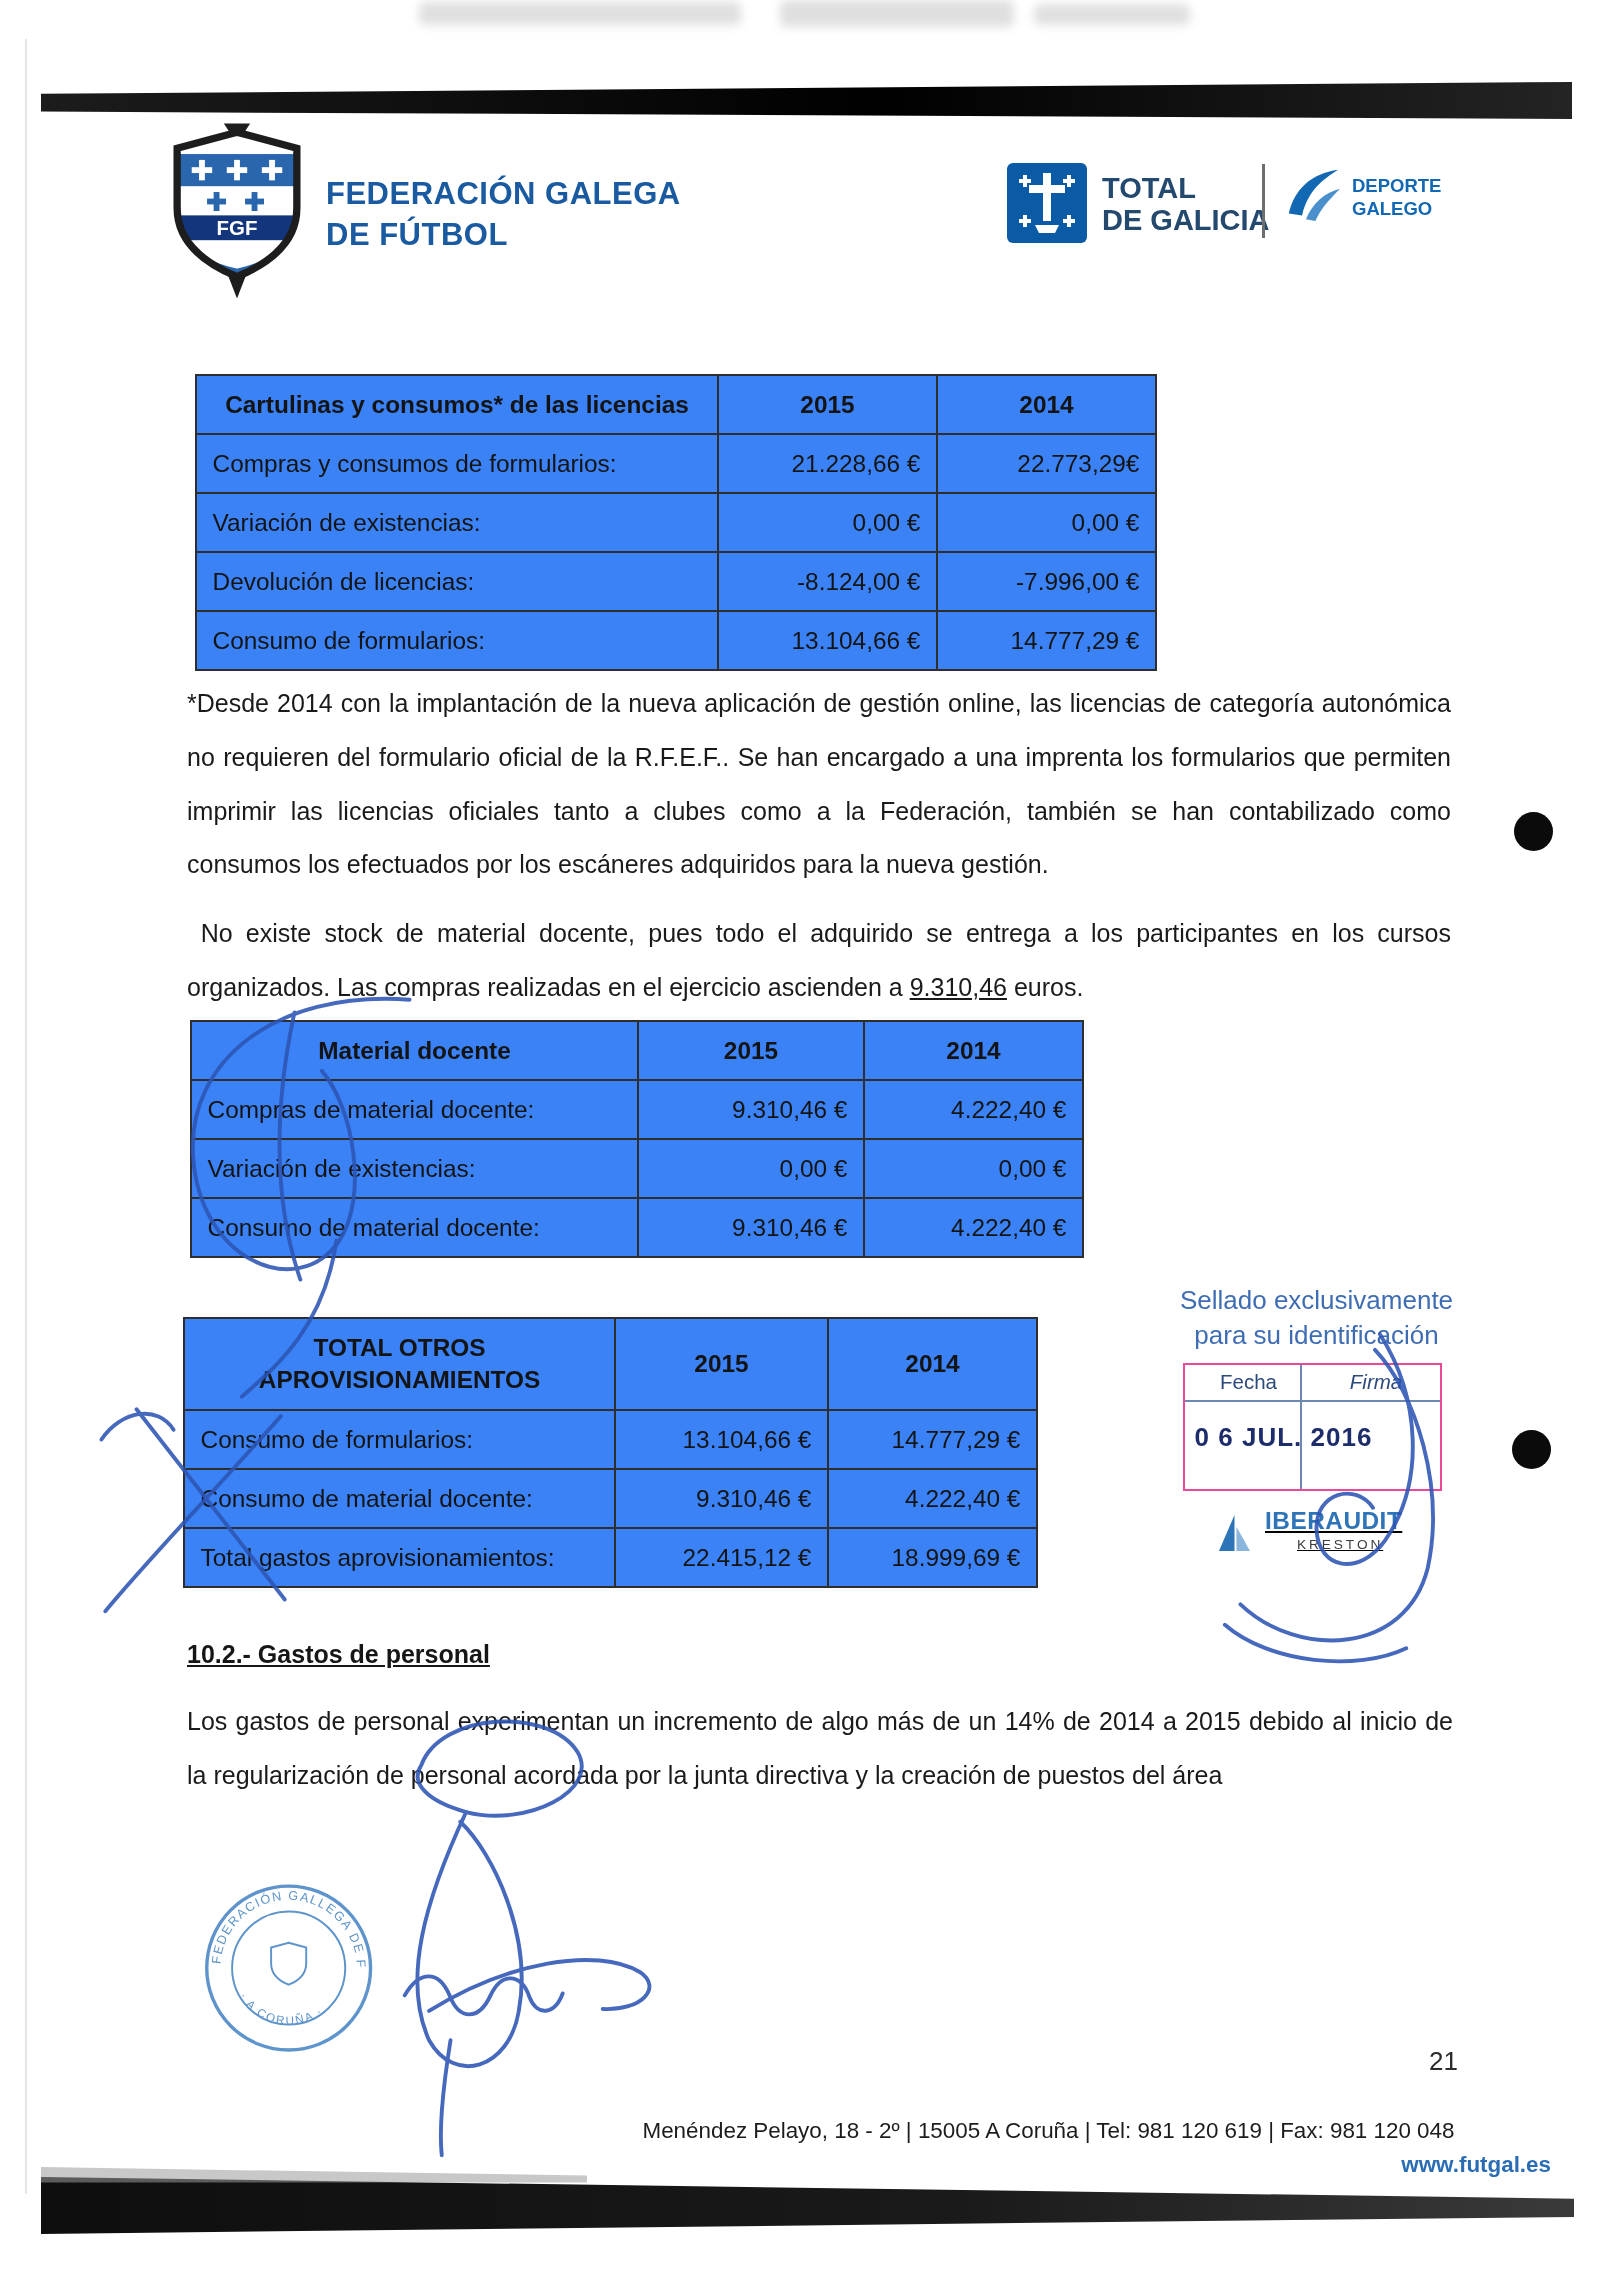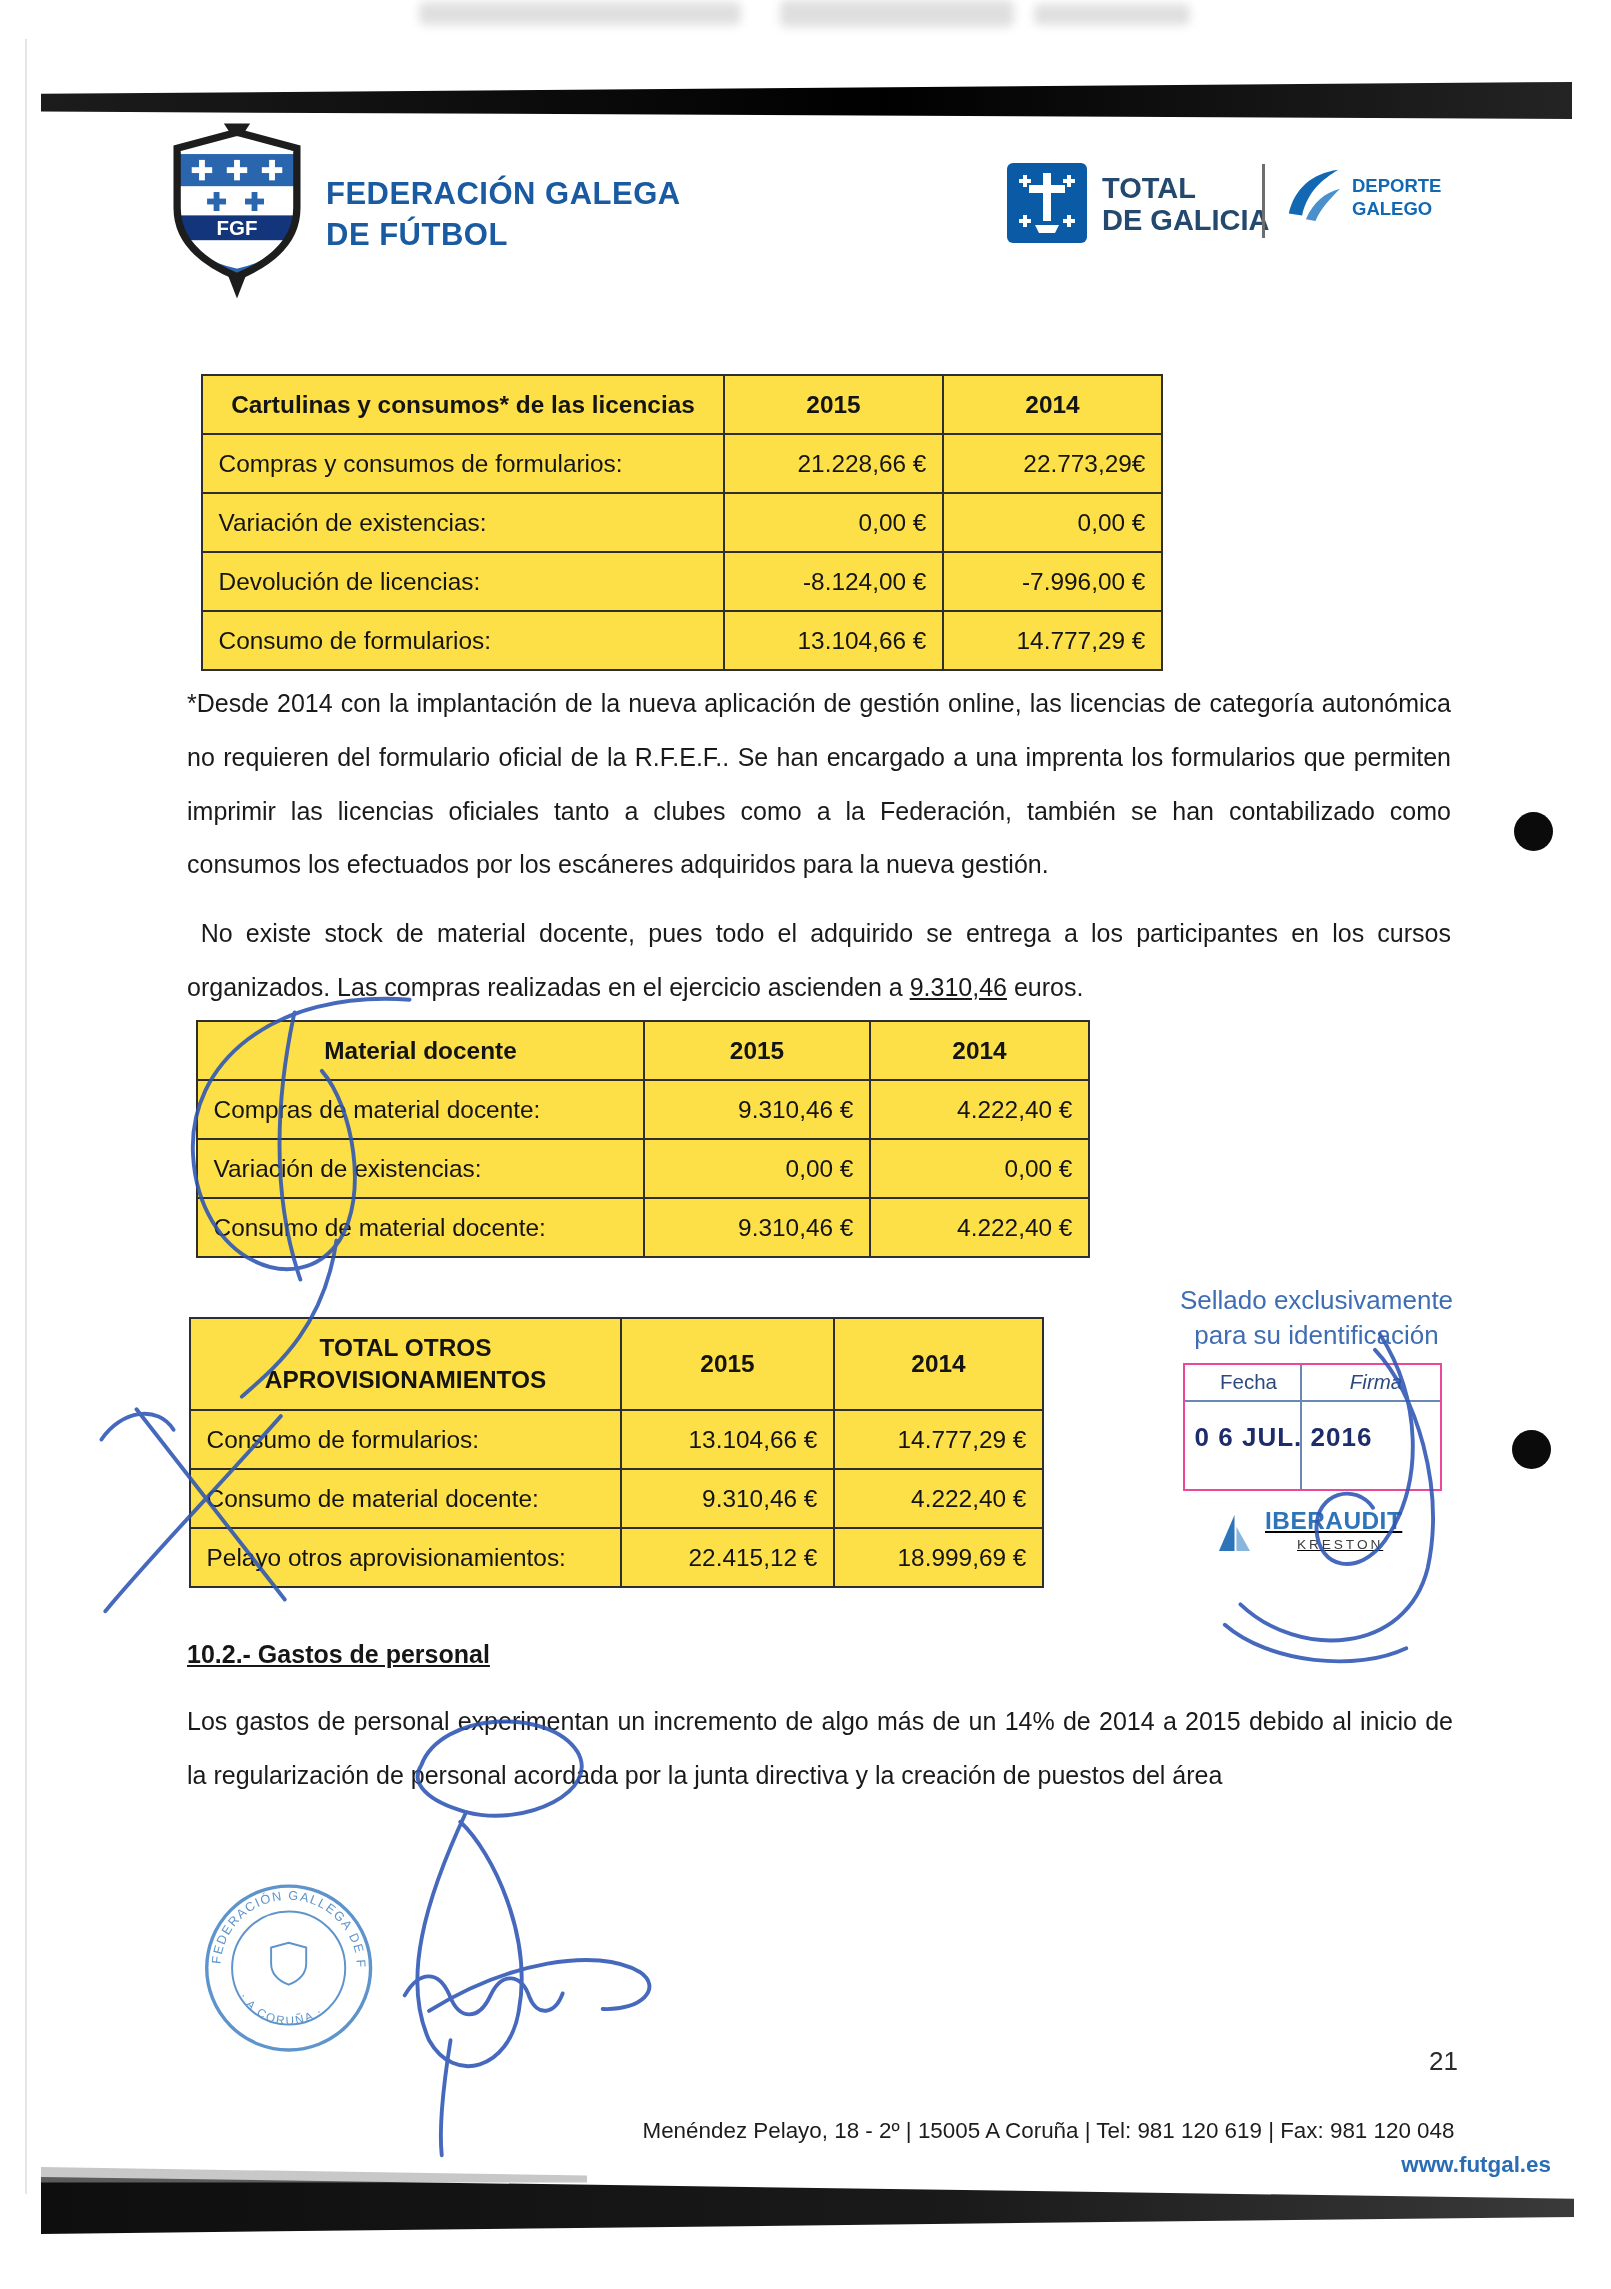--- a/index.html
+++ b/index.html
@@ -12,21 +12,21 @@
   .bleed { background:#b9b9b9; opacity:.45; filter:blur(4.9px); border-radius:5.9px; }
   .scanline { background:#dedede; opacity:.8; }
   .dot { width:39px; height:39px; border-radius:50%; background:#0b0b0b; }
 
   
   .org-name { font-size:31px; font-weight:bold; color:#1a5aa0; line-height:1.32; letter-spacing:0.5px; }
   .xunta-text { font-size:29px; font-weight:bold; color:#24496e; line-height:1.12; }
   .deporte-line { font-size:18.5px; font-weight:bold; color:#1268b3; line-height:1.25; }
 
   
-  .doc-table { border-collapse:collapse; table-layout:fixed; background:#fde047;margin-left:6px; }
+  .doc-table { border-collapse:collapse; table-layout:fixed; background:#3b82f6; }
   .doc-table th, .doc-table td { border:2px solid #2e2e2e; font-size:24.4px; color:#141414; padding:0 15.6px; height:59px; vertical-align:middle; }
   .doc-table th { font-weight:bold; text-align:center; }
   .t-title { font-size:23.4px; white-space:nowrap; overflow:hidden; padding:0 5.9px; }
   .t-label { text-align:left; }
   .t-val { text-align:right; padding-right:19.5px; }
   .tall th { height:92px; line-height:1.3; }
 
   
   .para { font-size:25px; line-height:2.15; color:#1a1a1a; text-align:justify; }
   .u { text-decoration:underline; }
@@ -223,21 +223,21 @@
         <td class="t-label">Consumo de formularios:</td>
         <td class="t-val">13.104,66 €</td>
         <td class="t-val">14.777,29 €</td>
       </tr>
       <tr>
         <td class="t-label">Consumo de material docente:</td>
         <td class="t-val">9.310,46 €</td>
         <td class="t-val">4.222,40 €</td>
       </tr>
       <tr>
-        <td class="t-label">Pelayo otros aprovisionamientos:</td>
+        <td class="t-label">Total gastos aprovisionamientos:</td>
         <td class="t-val">22.415,12 €</td>
         <td class="t-val">18.999,69 €</td>
       </tr>
     </tbody>
   </table>
 
   <div class="abs" style="left:1175px;top:1283px;width:283px;">
     <div class="stamp-note">Sellado exclusivamente</div>
     <div class="stamp-note">para su identificación</div>
     <div class="stamp-box">

